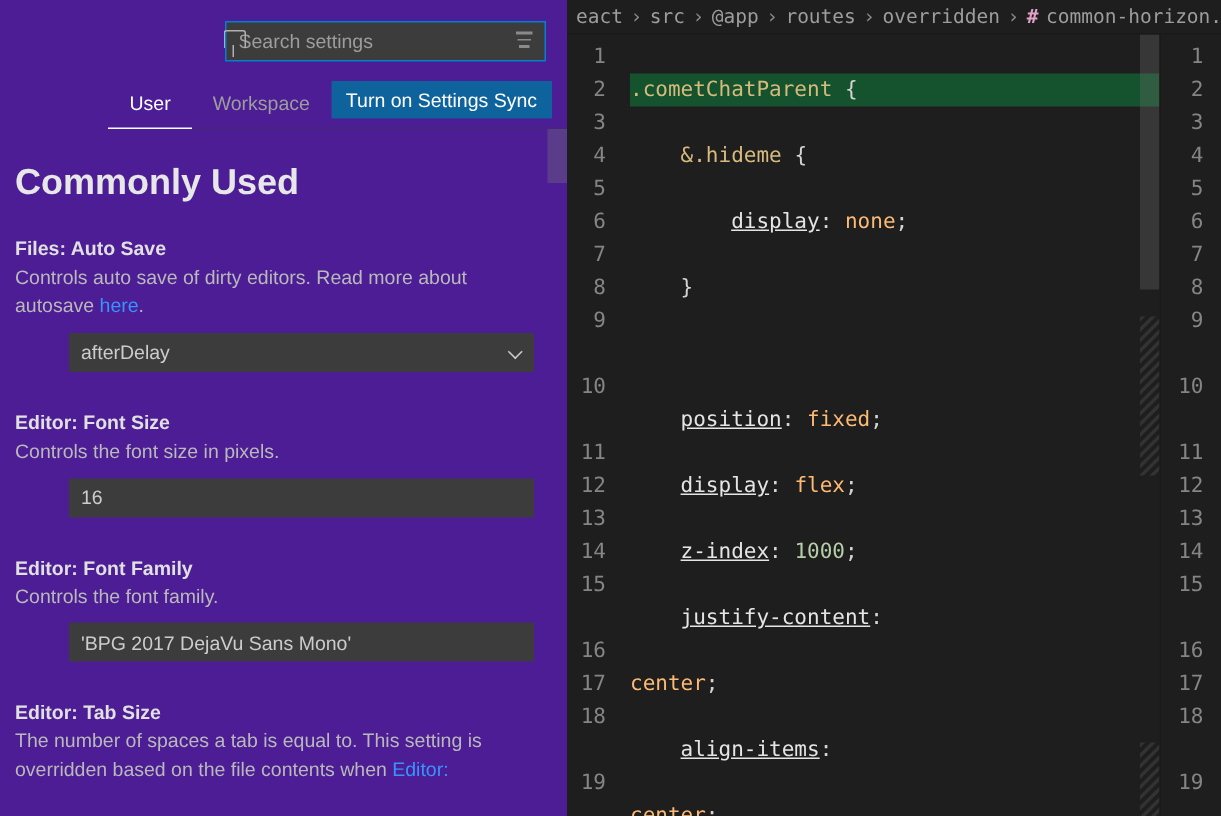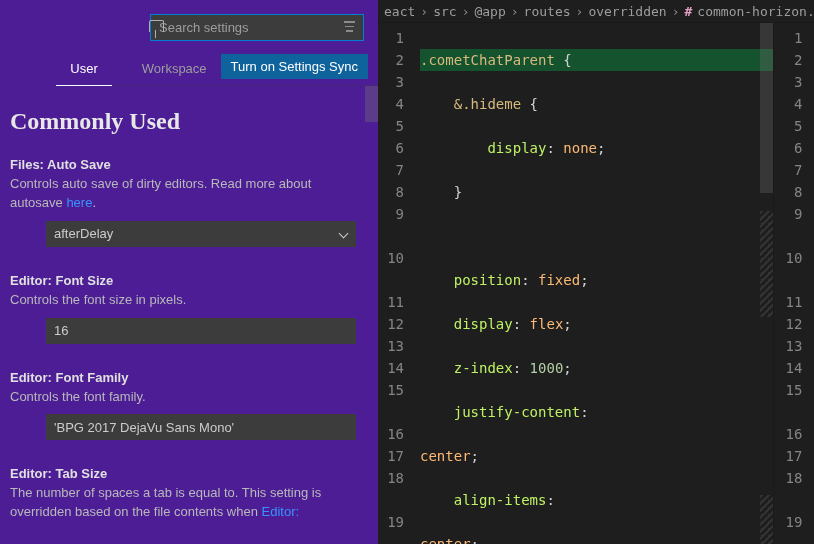--- a/index.html
+++ b/index.html
@@ -63,21 +63,21 @@
     background:#b0b0b0;
   }
 
   .tabs-row {
     display:flex; align-items:center; justify-content:space-between;
     padding: 0 10px 0 0;
     border-bottom: 1px solid #3c3c3c55;
     margin-top: 4px;
     position:relative;
   }
-  .tabs { display:flex; gap: 16px; }
+  .tabs { display:flex; gap: 0; }
   .tab {
     padding: 8px 14px 9px;
     color: #9d9d9d;
     cursor: pointer;
     font-size: 13px;
   }
   .tab.active { color: #ffffff; border-bottom: 1px solid #ffffff; margin-bottom:-1px;}
   .sync-btn {
     background: #0e639c;
     color: #ffffff;
@@ -91,21 +91,20 @@
   .settings-body {
     overflow: hidden;
     padding: 10px 16px 0 16px;
     position: relative;
     flex:1;
   }
   .settings-body h1 {
     font-size: 24px; font-weight: 600;
     color: #e7e7e7;
     margin: 12px 0 22px 24px;
-    font-family: Liberation Serif, serif;
   }
   .setting-block { margin: 0 0 26px 24px; padding-right:6px; }
   .setting-title {
     color: #e0e0e0; font-weight: 600; font-size: 13px;
     margin-bottom: 3px;
   }
   .setting-desc {
     color: #b9b9b9; font-size: 13px; line-height: 1.45;
     margin-bottom: 8px;
   }
@@ -175,21 +174,21 @@
     line-height: 22px;
     white-space: pre;
     color:#d4d4d4;
     flex:1;
     overflow:hidden;
   }
   .line { height:22px; }
   .line.hl { background: #14532d; }
   .tok-sel { color:#d7ba7d; }
   .tok-punc { color:#d4d4d4; }
-  .tok-prop { color:#bef264; }
+  .tok-prop { color:#e5e5e5;text-decoration:underline; }
   .tok-val  { color:#fdba74; }
   .tok-num  { color:#b5cea8; }
   .tok-amp { color:#d7ba7d;}
   .code-scroll {
     position:absolute; right:0; top:0; width:13px; bottom:0;
   }
   .hatch {
     position:absolute; right:0; width:13px;
     background-image: linear-gradient(135deg,
       rgba(200,200,200,0.12) 25%, transparent 25%, transparent 50%,

